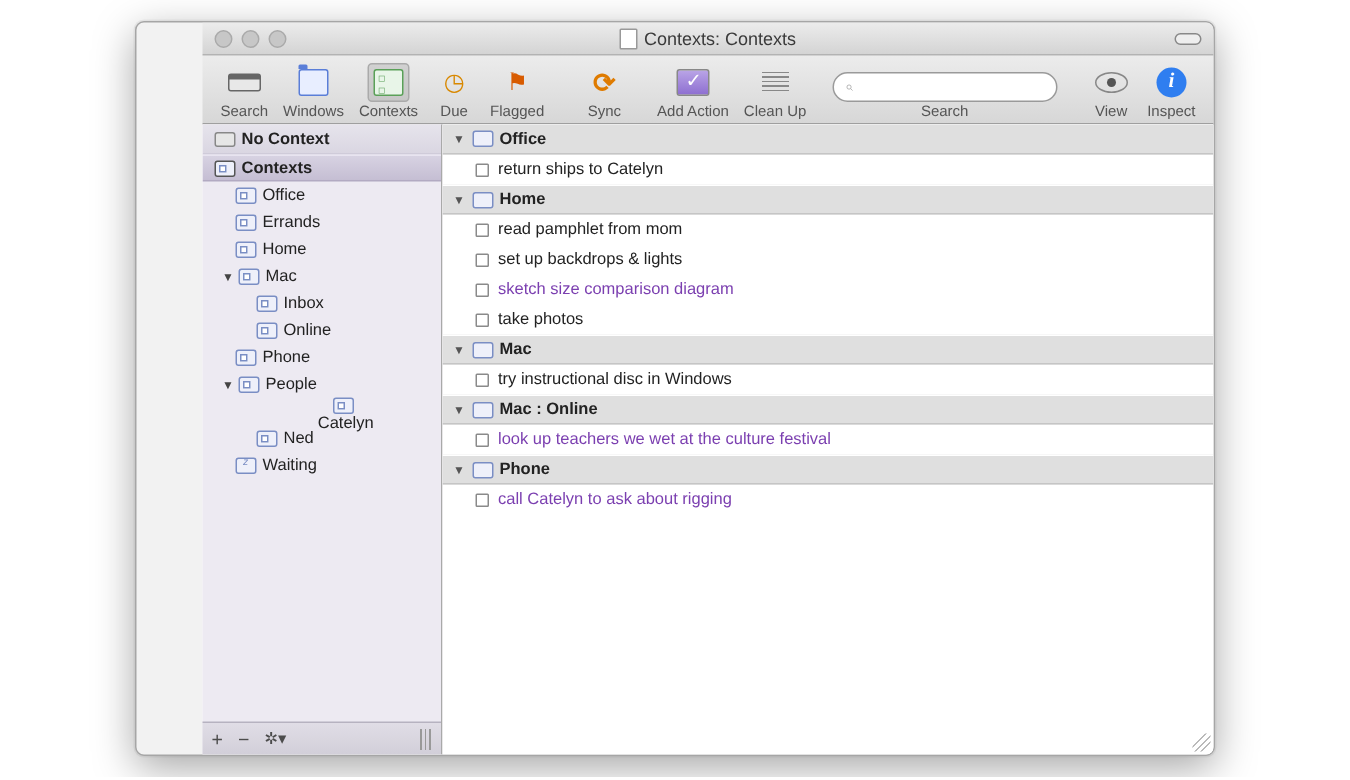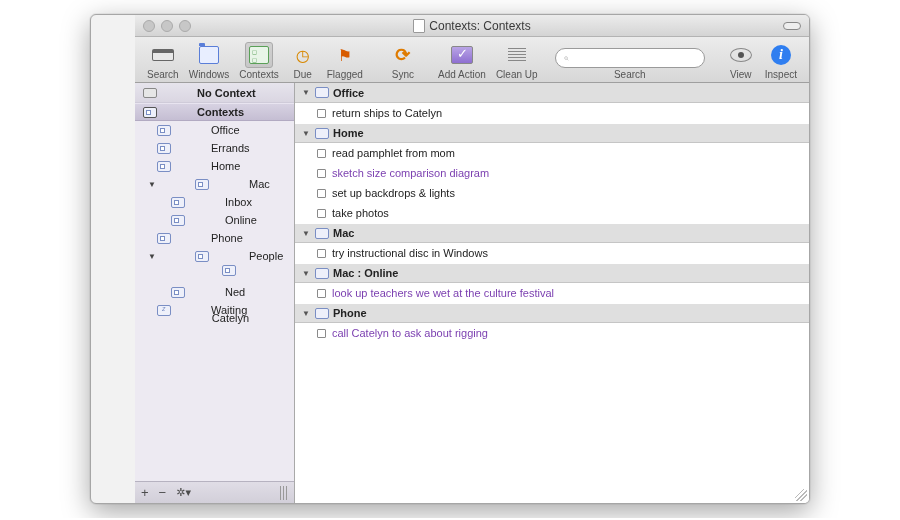--- a/index.html
+++ b/index.html
@@ -118,21 +118,20 @@
     font-size: 11px;
     color: #222;
   }
   .side-list { flex:1; overflow-y:auto; }
   .side-row {
     display: flex;
     align-items: center;
     height: 18px;
     padding-right: 4px;
     cursor: default;
-    gap: 36px;
   }
   .side-row.header-row {
     background: linear-gradient(#e6e4ec,#dad6e2);
     border-bottom: 1px solid #cfcbd9;
     font-weight: bold;
     height: 20px;
   }
   .side-row.selected {
     background: linear-gradient(#d7d2e2,#c5bed3);
     border-top: 1px solid #e8e4f0;
@@ -439,27 +438,27 @@
         </div>
         <div class="group-header">
           <span class="disc-small">▼</span>
           <span class="tiny-ctx"></span>
           <span class="title">Home</span>
         </div>
         <div class="task-row">
           <span class="task-check"></span>
           <span>read pamphlet from mom</span>
         </div>
+        <div class="task-row">
+          <span class="task-check"></span>
+          <span>set up backdrops &amp; lights</span>
+        </div>
         <div class="task-row flagged">
           <span class="task-check"></span>
           <span>sketch size comparison diagram</span>
-        </div>
-        <div class="task-row">
-          <span class="task-check"></span>
-          <span>set up backdrops &amp; lights</span>
         </div>
         <div class="task-row">
           <span class="task-check"></span>
           <span>take photos</span>
         </div>
         <div class="group-header">
           <span class="disc-small">▼</span>
           <span class="tiny-ctx"></span>
           <span class="title">Mac</span>
         </div>

